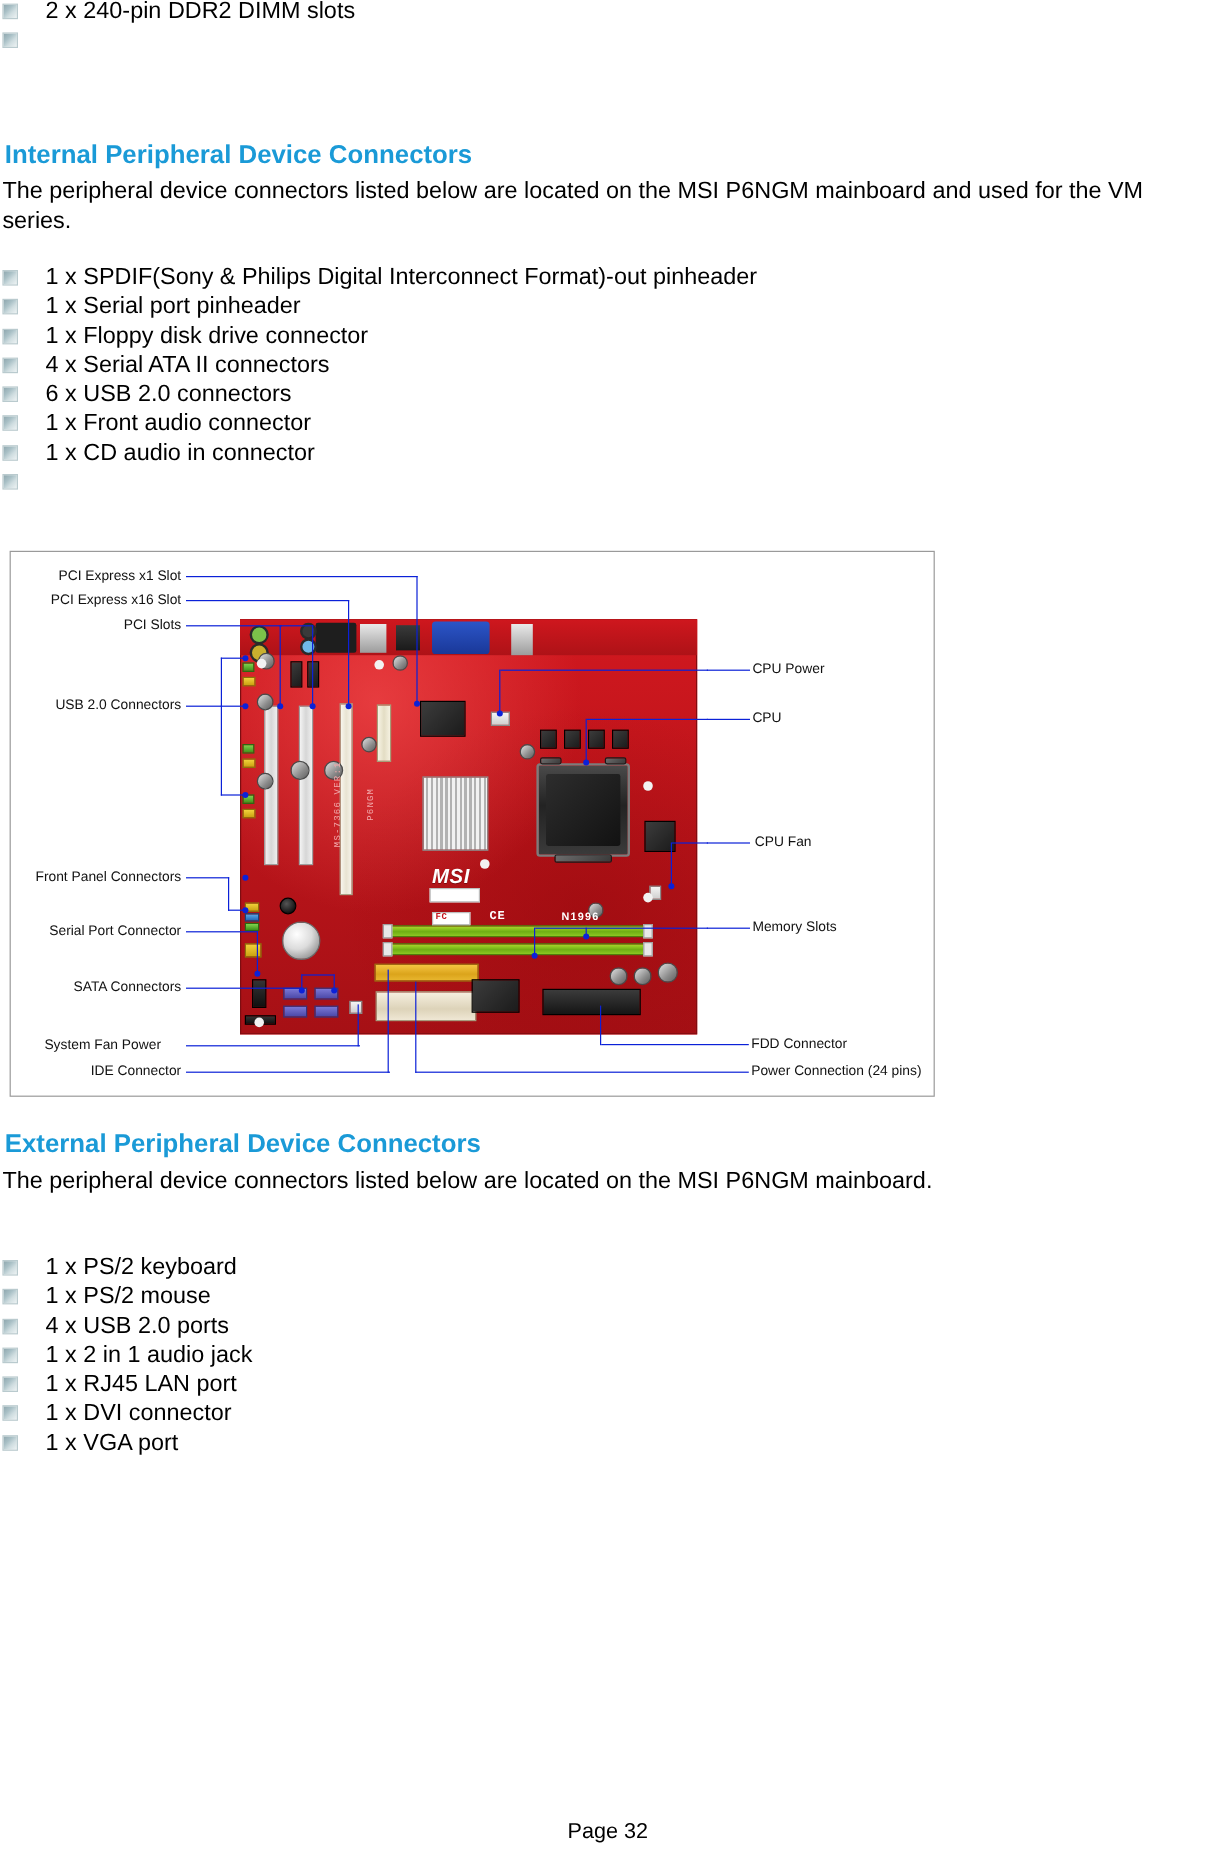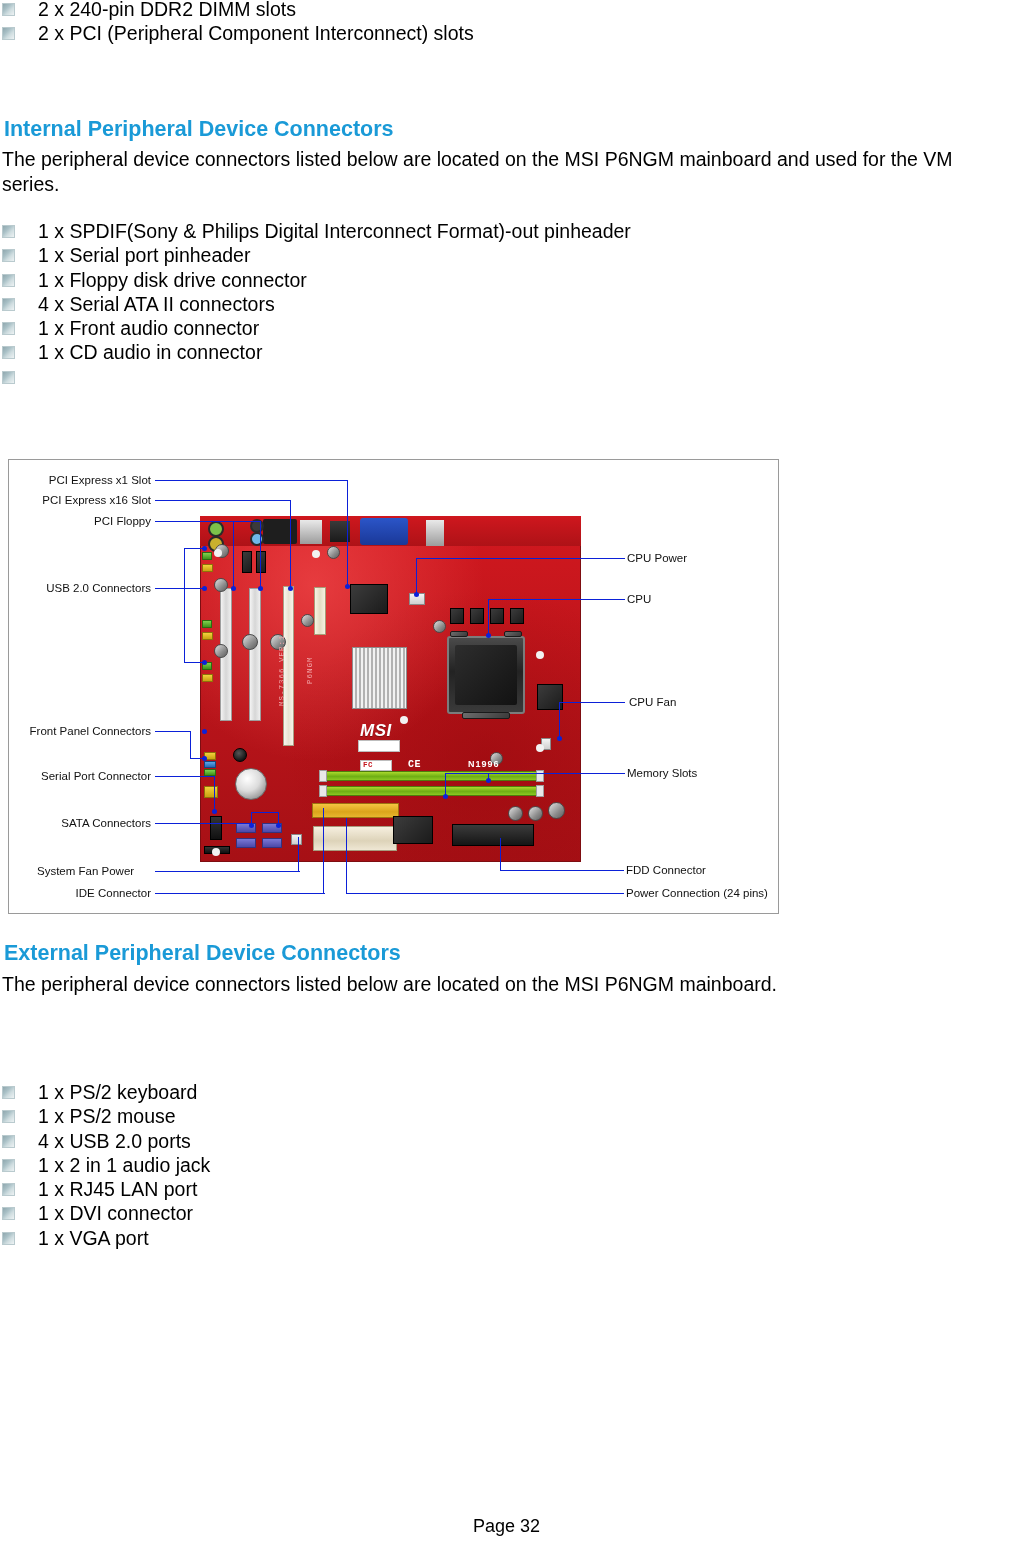--- a/index.html
+++ b/index.html
@@ -63,21 +63,21 @@
 
   
   .abs { position: absolute; }
 
   #list-slots      { left: 0px;  top: -3px; }
   #head-internal   { left: 4px;  top: 116px; }
   #par-internal    { left: 2px;  top: 147px; width: 1020px; }
   #list-internal   { left: 0px;  top: 219px; }
   #head-external   { left: 4px;  top: 940px; }
   #par-external    { left: 2px;  top: 972px; width: 950px; }
-  #list-external   { left: 0px;  top: 1044px; margin-top: 36px; }
+  #list-external   { left: 0px;  top: 1044px; }
 
   .par-line { white-space: nowrap; }
 
   
   #diagram-box {
     position: absolute;
     left: 8px;
     top: 459px;
     width: 771px;
     height: 455px;
@@ -270,24 +270,20 @@
 <div class="page">
 
   <ul class="bullet-list abs" id="list-slots">
     <li class="bullet-item">
       <span class="bullet-icon"></span>
       <span>2 x 240-pin DDR2 DIMM slots</span>
     </li>
     <li class="bullet-item">
       <span class="bullet-icon"></span>
     </li>
-    <li class="bullet-item">
-      <span class="bullet-icon"></span>
-      <span>2 x PCI (Peripheral Component Interconnect) slots</span>
-    </li>
   </ul>
 
   <div class="section-heading abs" id="head-internal">Internal Peripheral Device Connectors</div>
 
   <div class="body-par abs" id="par-internal">
     <div class="par-line">The peripheral device connectors listed below are located on the MSI P6NGM mainboard and used for the VM</div>
     <div class="par-line">series.</div>
   </div>
 
   <ul class="bullet-list abs" id="list-internal">
@@ -299,20 +295,24 @@
       <span class="bullet-icon"></span>
       <span>1 x Serial port pinheader</span>
     </li>
     <li class="bullet-item">
       <span class="bullet-icon"></span>
       <span>1 x Floppy disk drive connector</span>
     </li>
     <li class="bullet-item">
       <span class="bullet-icon"></span>
       <span>4 x Serial ATA II connectors</span>
+    </li>
+    <li class="bullet-item">
+      <span class="bullet-icon"></span>
+      <span>6 x USB 2.0 connectors</span>
     </li>
     <li class="bullet-item">
       <span class="bullet-icon"></span>
       <span>1 x Front audio connector</span>
     </li>
     <li class="bullet-item">
       <span class="bullet-icon"></span>
       <span>1 x CD audio in connector</span>
     </li>
     <li class="bullet-item">
@@ -432,21 +432,21 @@
         <div class="mb white-box" style="left:158px; top:224px; width:42px; height:12px;"></div>
         <div class="mb white-box" style="left:160px; top:244px; width:32px; height:11px;"></div>
         <div class="mb silk" style="left:163px; top:245px; color:#c3141b; font-weight:bold; font-size:7.5px;">FC</div>
         <div class="mb silk" style="left:208px; top:243px; color:#ffffff; font-size:10px; font-weight:bold;">CE</div>
         <div class="mb n1996" style="left:268px; top:243px;">N1996</div>
 
       </div>
 
       <div class="callout-label" style="left:24px; top:14px; width:118px; text-align:right;">PCI Express x1 Slot</div>
       <div class="callout-label" style="left:14px; top:34px; width:128px; text-align:right;">PCI Express x16 Slot</div>
-      <div class="callout-label" style="left:52px; top:55px; width:90px; text-align:right;">PCI Floppy</div>
+      <div class="callout-label" style="left:52px; top:55px; width:90px; text-align:right;">PCI Slots</div>
       <div class="callout-label" style="left:22px; top:122px; width:120px; text-align:right;">USB 2.0 Connectors</div>
       <div class="callout-label" style="left:4px; top:265px; width:138px; text-align:right;">Front Panel Connectors</div>
       <div class="callout-label" style="left:14px; top:310px; width:128px; text-align:right;">Serial Port Connector</div>
       <div class="callout-label" style="left:32px; top:357px; width:110px; text-align:right;">SATA Connectors</div>
       <div class="callout-label" style="left:28px; top:405px; width:114px; ">System Fan Power</div>
       <div class="callout-label" style="left:38px; top:427px; width:104px; text-align:right;">IDE Connector</div>
 
       <div class="callout-label" style="left:618px; top:92px;">CPU Power</div>
       <div class="callout-label" style="left:618px; top:133px;">CPU</div>
       <div class="callout-label" style="left:620px; top:236px;">CPU Fan</div>

